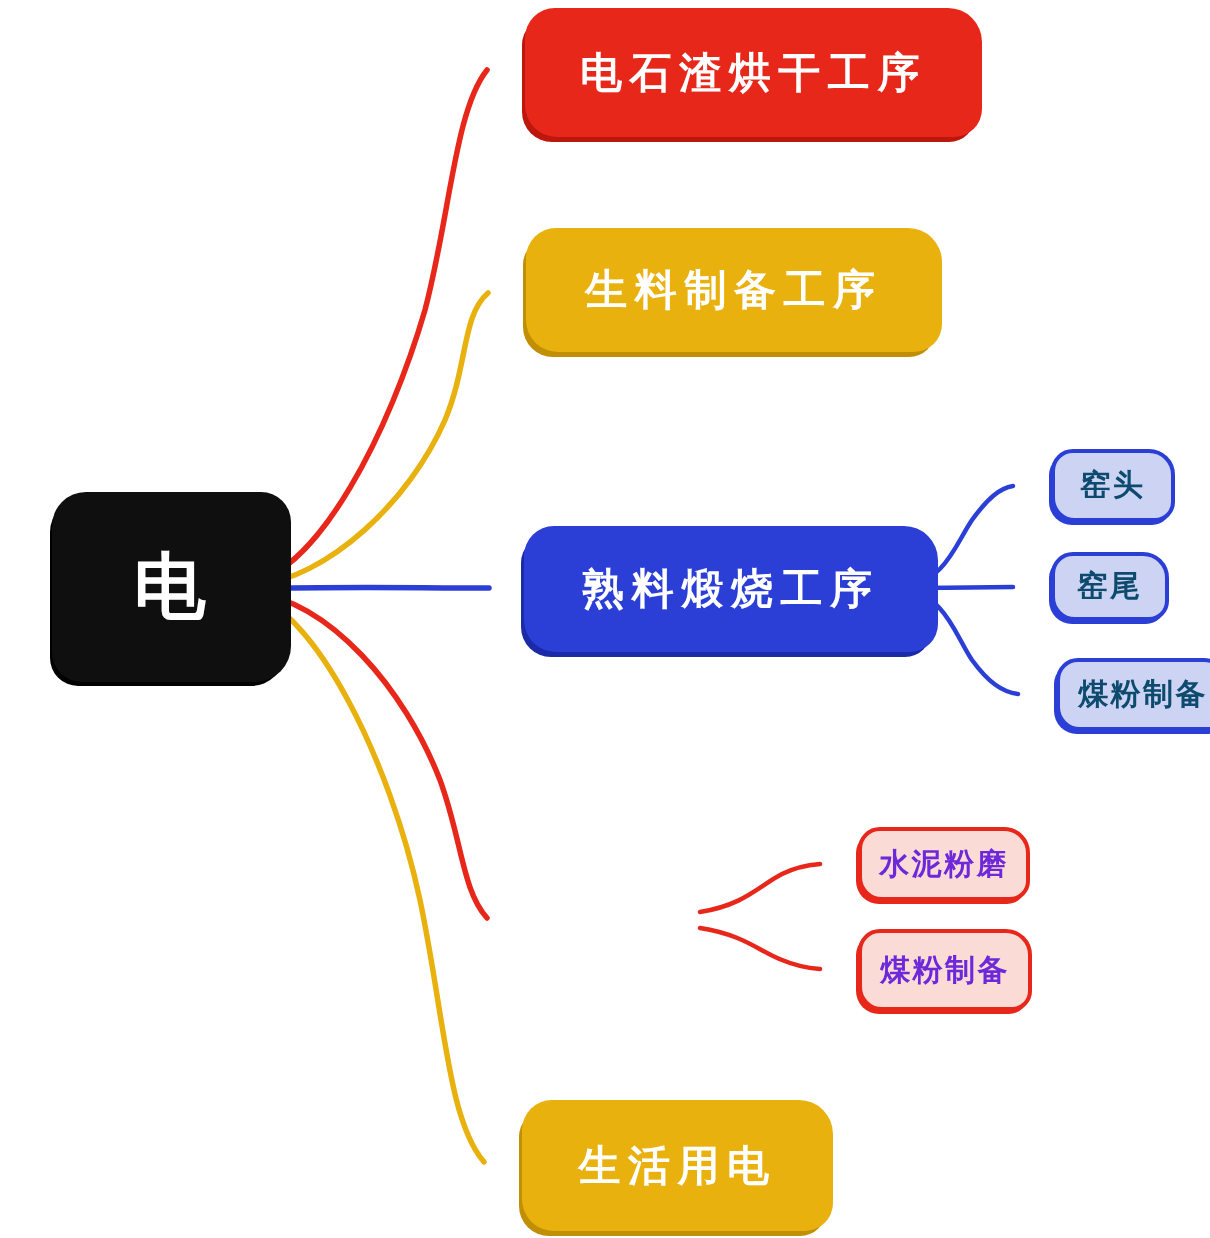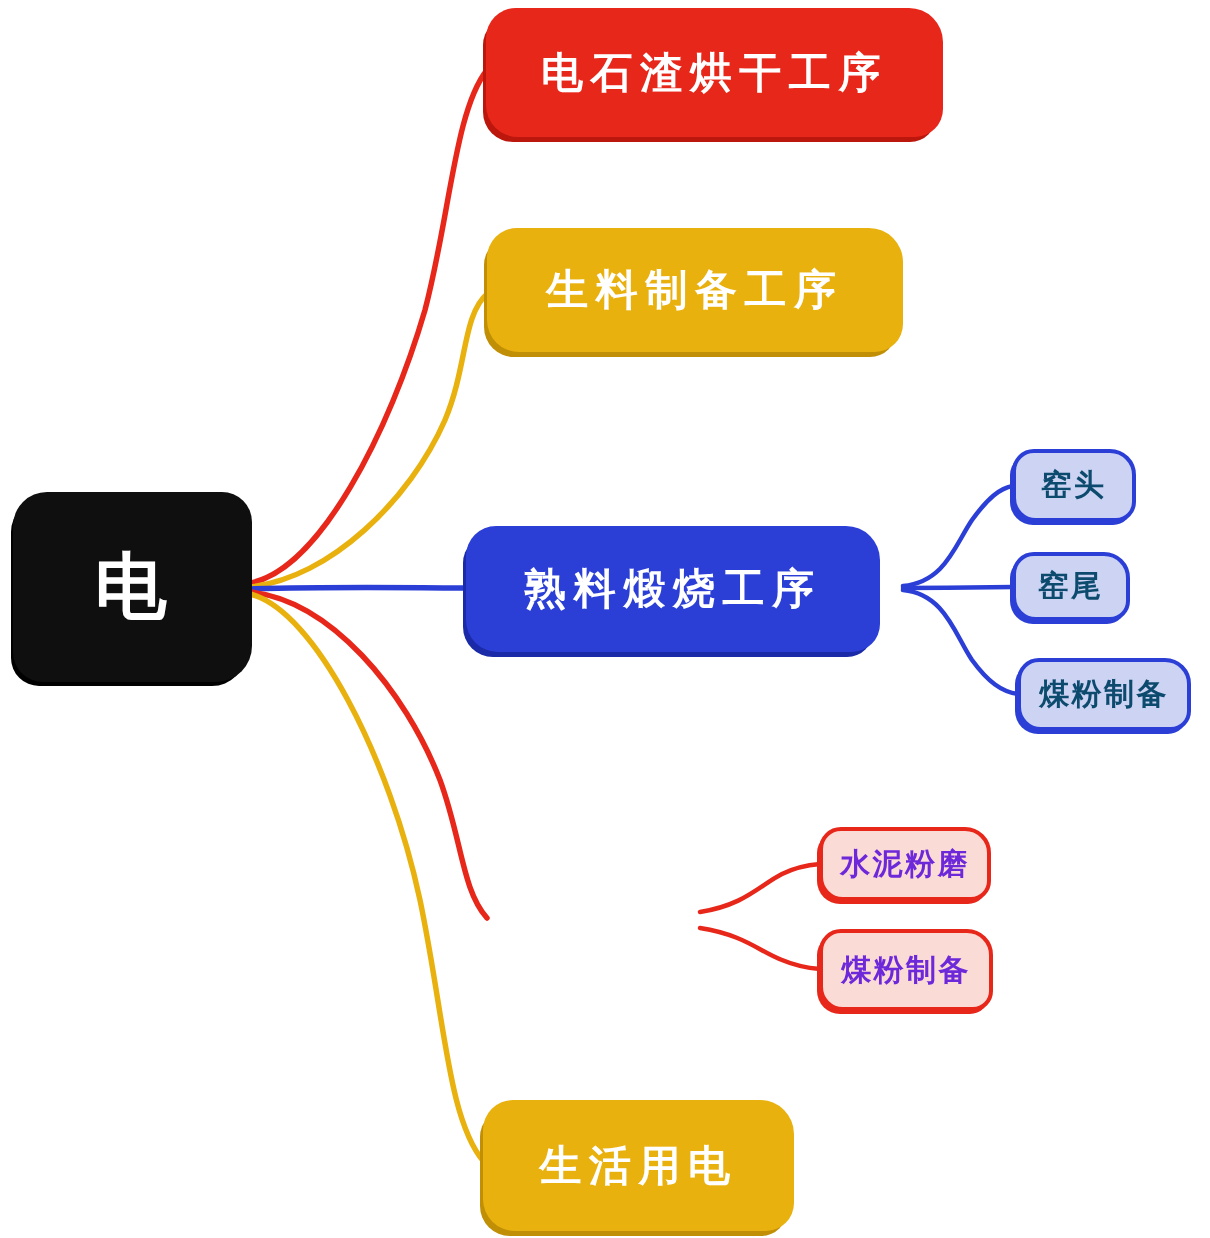--- a/index.html
+++ b/index.html
@@ -25,20 +25,21 @@
   .node {
     position: absolute;
     display: flex;
     align-items: center;
     justify-content: center;
     text-align: center;
     box-sizing: border-box;
     font-weight: 700;
     cursor: default;
     white-space: nowrap;
+    margin-left: 39px;
   }
   
   .node.root {
     background: #0f0f0f;
     color: #ffffff;
     font-size: 72px;
     font-weight: 900;
     border-radius: 34px 30px 36px 30px;
     box-shadow: -4px 6px 0 -2px #000000;
     letter-spacing: 0.05em;
@@ -109,21 +110,21 @@
 
     <path d="M 700 928 C 745 935 760 952 782 960 C 796 966 808 968 820 969" fill="none" stroke-width="4.5" stroke-linecap="round" stroke="#e8271b"></path>
   </svg>
 
   <div class="node root" style="left:13px; top:492px; width:239px; height:190px;">电</div>
 
   <div class="node big red" style="left:486px; top:8px; width:457px; height:129px;">电石渣烘干工序</div>
 
   <div class="node big yellow" style="left:487px; top:228px; width:416px; height:124px;">生料制备工序</div>
 
-  <div class="node big blue" style="left:466px; top:526px; width:414px; height:126px;">熟料煅烧工序</div>
+  <div class="node big blue" style="left:485px; top:526px; width:414px; height:126px;">熟料煅烧工序</div>
 
   <div class="node small lavender" style="left:1012px; top:449px; width:124px; height:73px;">窑头</div>
 
   <div class="node small lavender" style="left:1012px; top:552px; width:118px; height:69px;">窑尾</div>
 
   <div class="node small lavender" style="left:1017px; top:658px; width:174px; height:73px;">煤粉制备</div>
 
 
   <div class="node small pink" style="left:819px; top:827px; width:172px; height:74px;">水泥粉磨</div>
 

